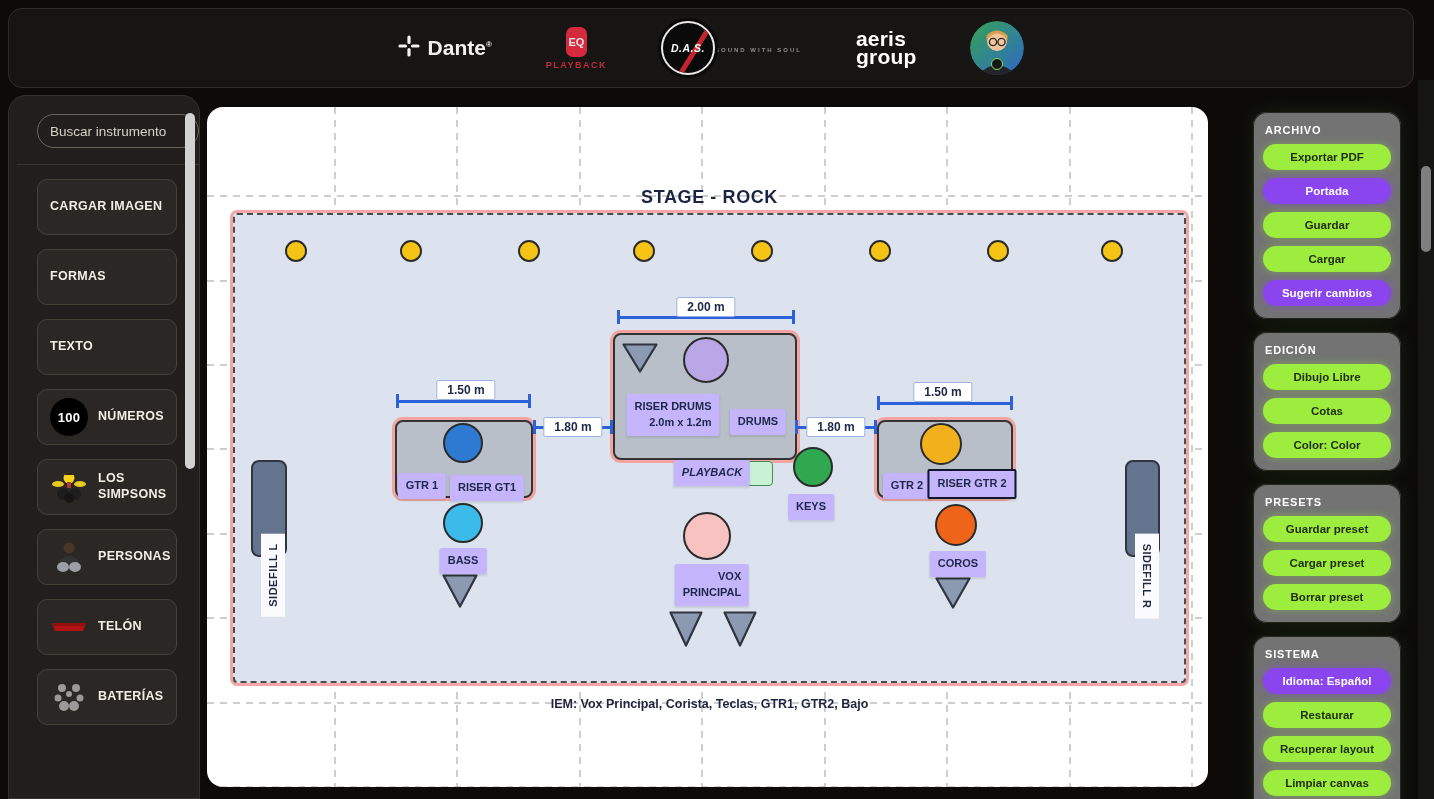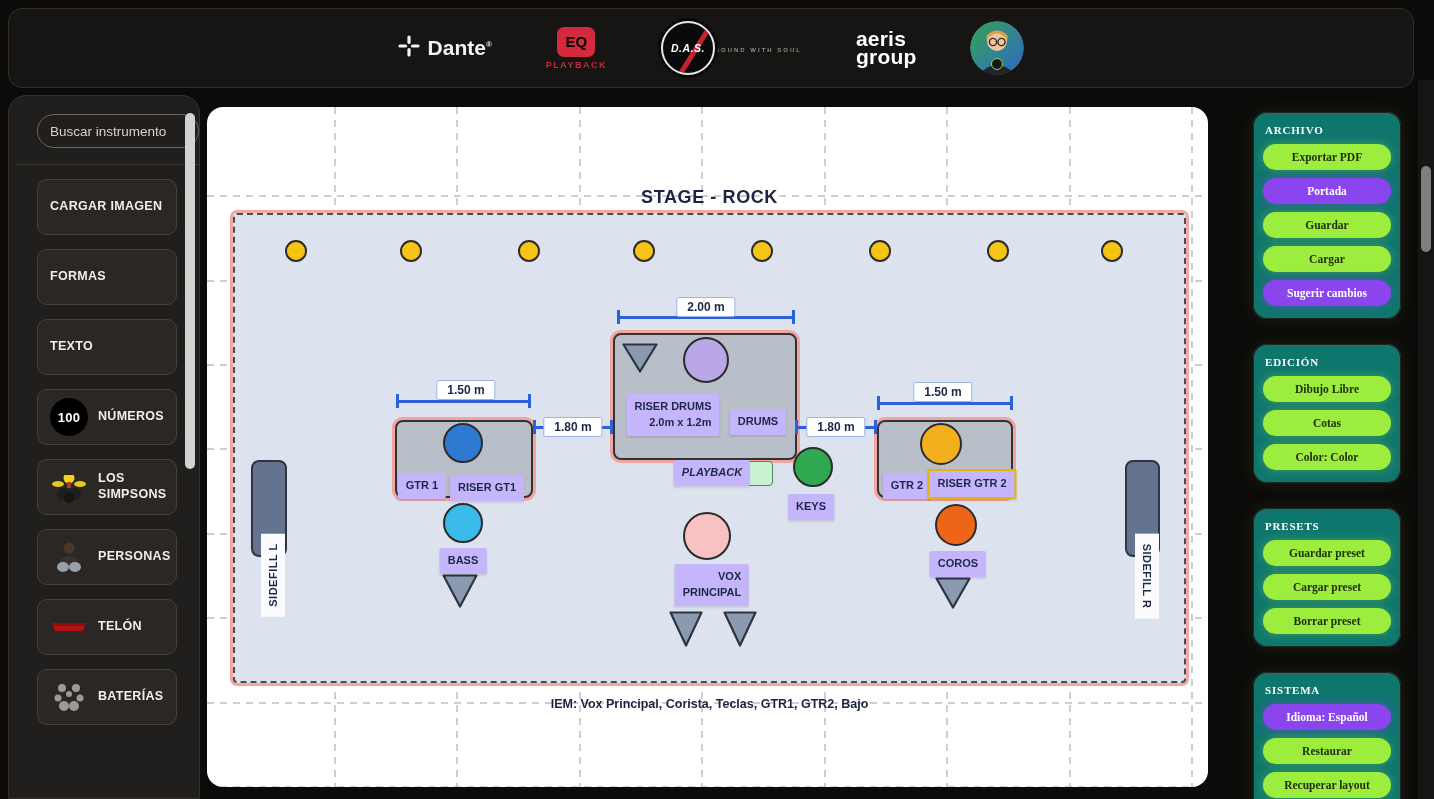--- a/index.html
+++ b/index.html
@@ -4,21 +4,21 @@
 <style>
   html,body{margin:0;padding:0;}
   body{width:1434px;height:799px;background:#0c0b0a;font-family:"Liberation Sans",sans-serif;overflow:hidden;position:relative;}
 
   
   .header{position:absolute;left:8px;top:8px;width:1406px;height:80px;background:#171513;border:1px solid #302d29;border-radius:14px;box-sizing:border-box;}
   .logo-row{display:flex;align-items:center;justify-content:center;gap:54px;height:100%;}
   .logo-dante{display:flex;align-items:center;gap:8px;color:#f2f2f2;font-size:21px;font-weight:600;}
   .logo-dante sup{font-size:8px;}
   .logo-equaphon{display:flex;flex-direction:column;align-items:center;gap:3px;}
-  .eq-square{width:38px;height:30px;border-radius:7px;background:#d5293d;color:#000000;font-weight:800;font-size:15px;display:flex;align-items:center;justify-content:center;}
+  .eq-square{width:21px;height:30px;border-radius:7px;background:#d5293d;color:#e5e5e5;font-weight:800;font-size:11px;display:flex;align-items:center;justify-content:center;}
   .eq-name{font-size:9px;font-weight:700;color:#c2293c;letter-spacing:1.5px;}
   .logo-das{display:flex;flex-direction:row;align-items:center;}
   .das-oval{width:50px;height:50px;border-radius:50%;background:#0a0a0a;border:2px solid #e9e9e9;box-shadow:0 0 0 3px #0a0a0a;display:flex;align-items:center;justify-content:center;position:relative;overflow:hidden;}
   .das-red{position:absolute;width:5px;height:64px;background:#c4242e;transform:rotate(32deg);left:31px;top:-7px;}
   .das-text{position:relative;z-index:1;color:#fff;font-style:italic;font-weight:800;font-size:10.5px;letter-spacing:.5px;}
   .das-tag{margin-top:3px;font-size:6px;letter-spacing:2px;color:#8f8c88;font-weight:700;}
   .logo-aeris{color:#fff;font-size:21px;font-weight:800;line-height:.88;letter-spacing:.2px;}
   .avatar{width:54px;height:54px;border-radius:50%;overflow:hidden;cursor:pointer;flex:0 0 54px;}
 
   
@@ -38,32 +38,32 @@
   .grid-svg{position:absolute;left:0;top:0;z-index:0;}
   .stage-title{position:absolute;left:26px;width:953px;top:80px;text-align:center;font-size:18px;font-weight:800;color:#1c2441;letter-spacing:.6px;z-index:2;}
   .iem-note{position:absolute;left:26px;width:953px;top:590px;text-align:center;font-size:12.5px;font-weight:700;color:#1c2441;z-index:2;}
   .stage-rect{position:absolute;background:#dce3ee;border:2px dashed #4c4c4c;box-shadow:0 0 0 3px #f2a7a4;border-radius:4px;box-sizing:border-box;z-index:1;}
   .light{position:absolute;width:22px;height:22px;border-radius:50%;background:#f6c414;border:2px solid #2b2b2b;box-sizing:border-box;z-index:3;cursor:pointer;}
   .riser{position:absolute;background:#b9bfc8;border:2px solid #333;box-shadow:0 0 0 3px #f0a5a2;border-radius:8px;box-sizing:border-box;z-index:2;cursor:pointer;}
   .spot{position:absolute;border-radius:50%;border:2px solid #2b2b2b;box-sizing:border-box;z-index:4;cursor:pointer;}
   .wedge{position:absolute;z-index:3;cursor:pointer;}
   .sidefill{position:absolute;background:#64748f;border:2px solid #2f3440;border-radius:8px;box-sizing:border-box;z-index:2;cursor:pointer;}
   .stage-label{position:absolute;transform:translate(-50%,-50%);background:#c4b5fd;color:#1d2746;font-weight:700;font-size:11px;padding:5px 8px;text-align:right;white-space:pre-line;line-height:1.45;box-shadow:0 1px 2px rgba(0,0,0,.10);z-index:6;border-radius:2px;cursor:pointer;}
-  .stage-label.accent{border:2px solid #eab308;}
+  .stage-label.accent{border:2px solid #0f172a;}
   .sidefill-label{position:absolute;background:#fbfbfd;color:#1d2746;font-weight:700;font-size:11px;letter-spacing:.5px;padding:6px 10px;z-index:6;white-space:nowrap;cursor:pointer;}
   .rotL{transform:translate(-50%,-50%) rotate(-90deg);}
   .rotR{transform:translate(-50%,-50%) rotate(90deg);}
   .dim-line{position:absolute;background:#2b62d9;height:3px;z-index:4;}
   .dim-tick{position:absolute;width:3px;height:14px;background:#2b62d9;z-index:4;}
   .dim-label{position:absolute;transform:translate(-50%,-50%);background:#fff;border:1px solid #9cb2e2;color:#1d2746;font-weight:700;font-size:12px;padding:2px 10px;z-index:5;border-radius:2px;cursor:pointer;}
   .playback-box{position:absolute;background:#c9f1d3;border:1.5px solid #4a8a5a;border-radius:4px;box-sizing:border-box;z-index:5;cursor:pointer;}
 
   
   .panel{position:absolute;left:1253px;top:112px;width:148px;}
-  .panel-card{background:#0f766e;border-radius:14px;padding:8px 10px 13px;margin-bottom:25px;box-shadow:0 0 18px rgba(150,230,60,.10),inset 0 0 0 1px #242420;font-family:Liberation Serif, serif;}
+  .panel-card{background:#737373;border-radius:14px;padding:8px 10px 13px;margin-bottom:13px;box-shadow:0 0 18px rgba(150,230,60,.10),inset 0 0 0 1px #242420;}
   .panel-title{color:#fff;font-size:11px;font-weight:800;letter-spacing:.8px;margin:4px 2px 3px;}
   .p-btn{margin-top:8px;height:26px;border-radius:13px;display:flex;align-items:center;justify-content:center;font-size:11.5px;font-weight:700;cursor:pointer;}
   .p-btn.green{background:var(--green,#9ced3d);color:#232e10;box-shadow:0 0 10px rgba(154,235,62,.35);}
   .p-btn.purple{background:var(--purple,#8a45ef);color:#fff;box-shadow:0 0 10px rgba(139,69,240,.45);}
 
   
   .page-scroll-track{position:absolute;right:0;top:80px;bottom:0;width:16px;background:#151514;}
   .page-scroll-thumb{position:absolute;right:3px;top:86px;width:10px;height:86px;background:#7f7f7f;border-radius:5px;}
 </style>
 </head>

